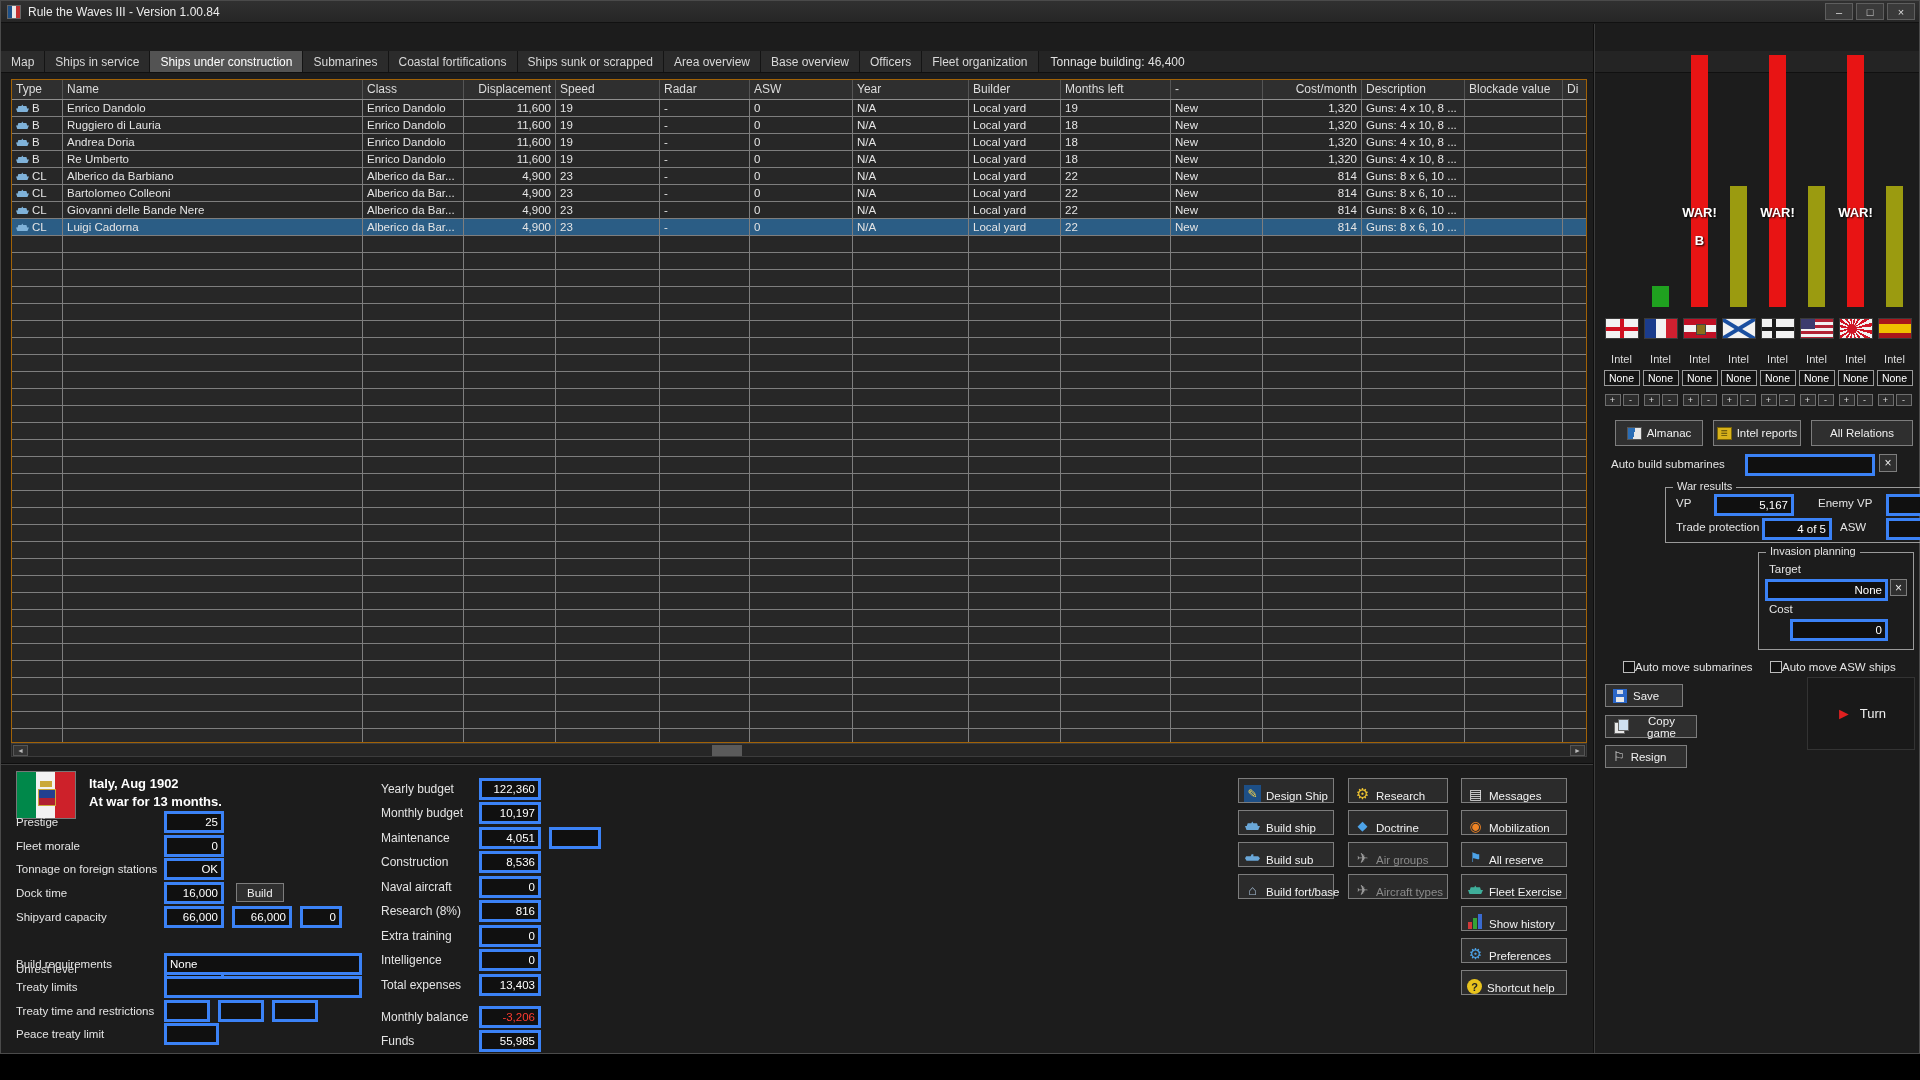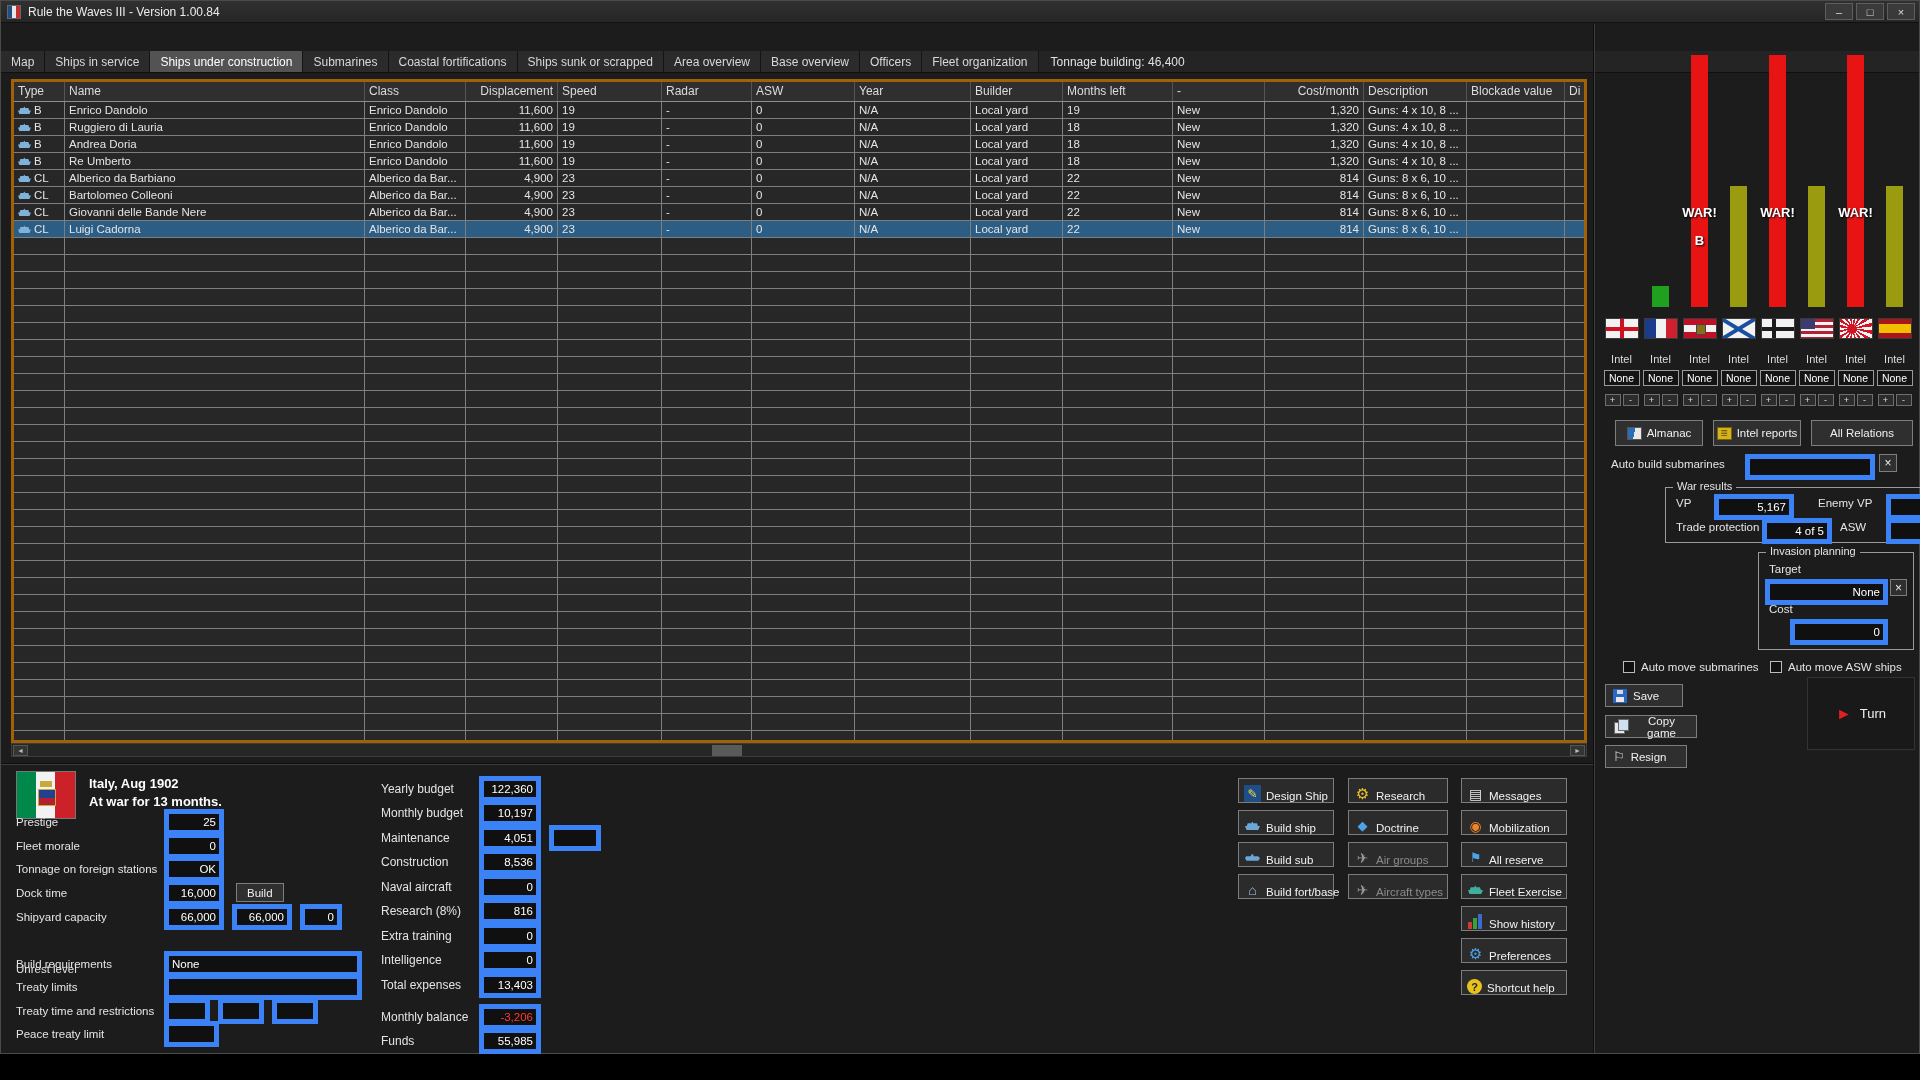--- a/index.html
+++ b/index.html
@@ -15,21 +15,21 @@
 .win-btn{width:28px;height:17px;background:#3a3a3a;border:1px solid #5e5e5e;color:#ddd;font-size:11px;display:flex;align-items:center;justify-content:center;cursor:default}
 
 
 .tabbar{position:absolute;left:0;top:50px;right:0;height:22px;background:#242424;border-bottom:1px solid #101010;display:flex;align-items:stretch;font-size:12px}
 .tabs-host{display:flex}
 .tab{padding:4px 10px;display:flex;align-items:center;background:#2b2b2b;border-right:1px solid #141414;color:#d8d8d8;white-space:nowrap;cursor:default}
 .tab.active{background:#535353;color:#fff}
 .tonnage{margin-left:12px;display:flex;align-items:center;color:#e0e0e0;white-space:nowrap}
 
 
-.ship-table{position:absolute;left:10px;top:78px;width:1576px;height:664px;overflow:hidden;background:#262626;border:3px solid #a16207}
+.ship-table{position:absolute;left:10px;top:78px;width:1576px;height:664px;overflow:hidden;background:#262626;border:1px solid #a16207}
 .thead{display:flex;height:20px;background:#2f2f2f;border-bottom:1px solid #8f8f8f}
 .th{font-size:12px;color:#dcdcdc;padding:2px 4px;border-right:1px solid #555;overflow:hidden;white-space:nowrap}
 .tr{display:flex;height:17px;border-bottom:1px solid #7e7e7e;background:#272727}
 .tr.selected{background:#2b5d85}
 .td{font-size:11.5px;padding:0 4px;border-right:1px solid #7e7e7e;overflow:hidden;white-space:nowrap;display:flex;align-items:center;gap:3px}
 .num{justify-content:flex-end;text-align:right}
 .c0{width:51px}.c1{width:300px}.c2{width:101px}.c3{width:92px}.c4{width:104px}.c5{width:90px}.c6{width:103px}.c7{width:116px}.c8{width:92px}.c9{width:110px}.c10{width:92px}.c11{width:99px}.c12{width:103px}.c13{width:98px}.c14{flex:1;border-right:none}
 .ship-icon{display:none}
 .ship-icon.show{display:inline-block;width:13px;height:8px;background:#7fb2d9;clip-path:polygon(0 55%,12% 55%,18% 25%,42% 25%,48% 5%,56% 25%,80% 25%,86% 55%,100% 55%,88% 100%,10% 100%)}
 
@@ -82,41 +82,41 @@
 
 .rp-btn{position:absolute;height:26px;background:#2f2f2f;border:1px solid #7d7d7d;color:#f0f0f0;font-size:11.5px;font-family:"Liberation Sans",sans-serif;display:flex;align-items:center;justify-content:center;gap:5px;cursor:default}
 .btn-almanac{left:1614px;top:419px;width:88px}
 .btn-intelrep{left:1712px;top:419px;width:88px}
 .btn-allrel{left:1810px;top:419px;width:102px}
 .ic-almanac{width:15px;height:13px;background:linear-gradient(100deg,#2a6db5 0 48%,#e8e8e8 48%);border:1px solid #555}
 .ic-intel{width:15px;height:13px;background:#d8b21a;color:#55470a;border:1px solid #7a6408;display:flex;align-items:center;justify-content:center}
 .ic-intel::before{content:"≡";font-weight:bold;font-size:12px;line-height:1}
 
 .lbl{font-size:11.5px;color:#e4e4e4;white-space:nowrap}
-.inp{height:19px;background:#101010;border:5px solid #3b82f6;color:#fff;font-size:11.5px;font-family:"Liberation Sans",sans-serif;padding:8px 3px;text-align:right}
+.inp{height:19px;background:#101010;border:3px solid #3b82f6;color:#fff;font-size:11.5px;font-family:"Liberation Sans",sans-serif;padding:8px 3px;text-align:right}
 .ta-left{text-align:left}
 .x-btn{width:18px;height:18px;background:#2f2f2f;border:1px solid #7d7d7d;color:#eee;font-size:12px;display:flex;align-items:center;justify-content:center}
 
 .ab-label{position:absolute;left:1610px;top:457px}
 .ab-input{position:absolute;left:1744px;top:453px;width:130px;height:18px}
 .ab-x{position:absolute;left:1878px;top:453px}
 
 .groupbox{position:absolute;border:1px solid #9a9a9a}
 .gb-title{position:absolute;top:-8px;left:7px;background:#1c1c1c;padding:0 4px;font-size:11px;color:#e4e4e4;white-space:nowrap}
 .gb-war{left:1664px;top:486px;width:308px;height:56px}
 .gb-sub{left:1604px;top:551px;width:147px;height:98px}
 .gb-inv{left:1757px;top:551px;width:156px;height:98px}
 .abs{position:absolute}
 
 .radio-col{position:absolute;left:10px;top:16px;display:flex;flex-direction:column;gap:10px}
 .radio-row{display:flex;align-items:center;gap:6px;font-size:11.5px;color:#e4e4e4}
 .radio{width:12px;height:12px;border-radius:50%;border:1px solid #bbb;background:#101010;position:relative;flex:0 0 auto}
 .radio.checked::after{content:"";position:absolute;left:3px;top:3px;width:4px;height:4px;border-radius:50%;background:#fff}
 
-.chk-row{position:absolute;display:flex;align-items:center;gap:6px;font-size:11.5px;color:#e4e4e4}
+.chk-row{position:absolute;display:flex;align-items:center;font-size:11.5px;color:#e4e4e4}
 .checkbox{width:12px;height:12px;border:1px solid #bbb;background:#101010;flex:0 0 auto}
 
 .side-btn{position:absolute;height:23px;background:#2f2f2f;border:1px solid #7d7d7d;color:#f0f0f0;font-size:11.5px;font-family:"Liberation Sans",sans-serif;display:flex;align-items:center;justify-content:flex-start;gap:6px;padding:0 7px;cursor:default}
 .btn-save{left:1604px;top:683px;width:78px}
 .btn-copy{left:1604px;top:714px;width:92px}
 .btn-resign{left:1604px;top:744px;width:82px}
 .ic-save{width:14px;height:14px;background:#2a66c8;position:relative;flex:0 0 auto}
 .ic-save::before{content:"";position:absolute;left:3px;top:8px;width:8px;height:5px;background:#e8e8e8}
 .ic-save::after{content:"";position:absolute;left:4px;top:1px;width:6px;height:4px;background:#cfd8e8}
 .ic-copy{width:15px;height:15px;position:relative;flex:0 0 auto}

